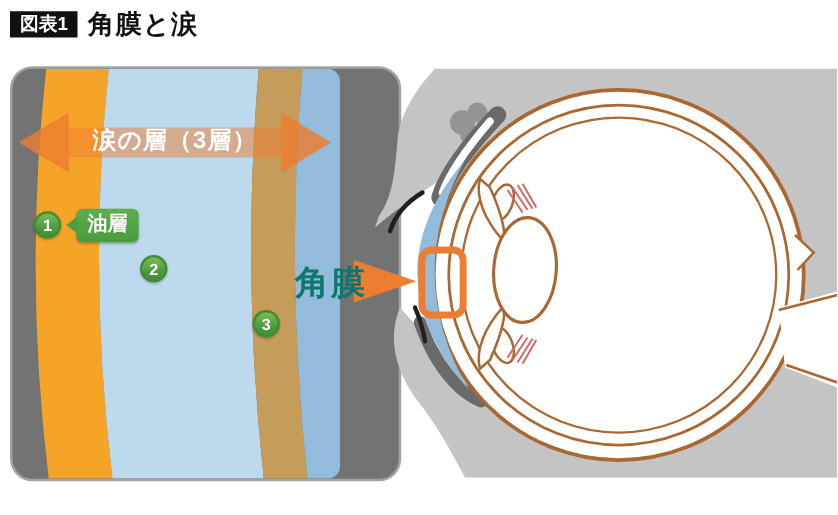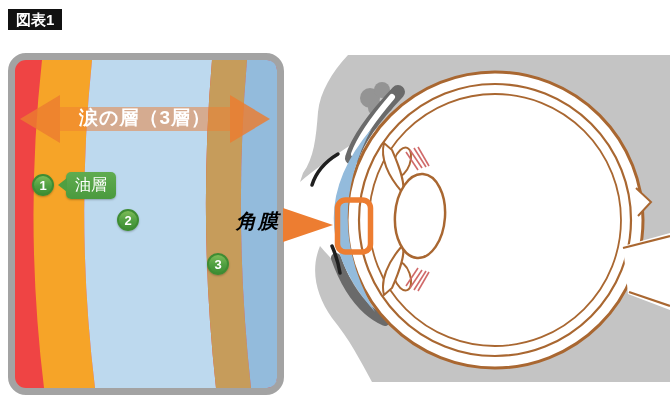--- a/index.html
+++ b/index.html
@@ -4,50 +4,51 @@
 <style>
   html,body{margin:0;padding:0;background:#fff;}
   .page{position:relative;width:670px;height:412px;background:#fff;overflow:hidden;
         font-family:"Liberation Sans","DejaVu Sans",sans-serif;}
   
   .hdr{position:absolute;left:8px;top:6px;height:26px;display:flex;align-items:center;gap:8px;}
   .fig-badge{display:inline-block;background:#111;color:#fff;font-weight:bold;font-size:15px;
              padding:3px 8px;line-height:1;}
   .title{font-size:21px;font-weight:bold;color:#111;letter-spacing:1px;}
   
-  .panel{position:absolute;left:8px;top:53px;width:262px;height:328px;background:#ef4444;
-         border:7px solid #a3a3a3;border-radius:18px;}
+  .panel{position:absolute;left:8px;top:53px;width:262px;height:328px;background:#737373;
+         border:2px solid #a3a3a3;border-radius:18px;padding-left:47px;}
   .panel-clip{position:absolute;left:0;top:0;width:262px;height:328px;border-radius:10px;overflow:hidden;}
   .arrow-label{position:absolute;left:17px;top:44px;width:226px;height:28px;line-height:28px;
                text-align:center;color:#fff;font-size:19px;font-weight:bold;letter-spacing:1px;}
   .badge{position:absolute;display:flex;align-items:center;}
   .num-circle{width:22px;height:22px;border-radius:50%;
               background:linear-gradient(180deg,#7cbb57 0%,#4f9f41 55%,#3f8f34 100%);
               border:2px solid #3E8C33;color:#fff;font-size:13px;font-weight:bold;
               display:flex;align-items:center;justify-content:center;box-sizing:border-box;
               box-shadow:0 1px 2px rgba(0,0,0,.25);}
   .tag{position:relative;margin-left:12px;background:linear-gradient(180deg,#60ac50,#4a9a3e);
-       color:#fff;font-size:16px;font-weight:normal;padding:3px 9px;border-radius:5px;
+       color:#fff;font-size:16px;font-weight:bold;padding:3px 9px;border-radius:5px;
        line-height:1.3;white-space:nowrap;box-shadow:0 1px 2px rgba(0,0,0,.25);}
   .tag::before{content:"";position:absolute;left:-8px;top:50%;transform:translateY(-50%);
        border-top:7px solid transparent;border-bottom:7px solid transparent;
        border-right:9px solid #4f9f41;}
   .b1{left:17px;top:112px;}
   .b2{left:102px;top:149px;}
   .b3{left:192px;top:193px;}
-  .cornea-label{position:absolute;left:236px;top:208px;color:#000000;font-size:20px;
-                font-weight:bold;letter-spacing:2px;z-index:5;font-style:italic;}
+  .cornea-label{position:absolute;left:236px;top:208px;color:#0f766e;font-size:27px;
+                font-weight:bold;letter-spacing:2px;z-index:5;}
   .eye-svg{position:absolute;left:280px;top:40px;z-index:4;}
 </style>
 </head>
 <body>
 <div class="page">
 
   <div class="hdr">
     <span class="fig-badge">図表1</span>
+    <span class="title">角膜と涙</span>
   </div>
 
   <div class="panel">
     <div class="panel-clip">
       <svg width="262" height="328" viewBox="0 0 262 328">
         <path d="M27,0 Q9,164 29,328 L80,328 Q60,164 77,0 Z" fill="#F6A428"></path>
         <path d="M77,0 Q60,164 80,328 L201,328 Q183,164 197,0 Z" fill="#BDD9EE"></path>
         <path d="M197,0 Q183,164 201,328 L236,328 Q218,164 232,0 Z" fill="#C69C5B"></path>
         <path d="M232,0 Q218,164 236,328 L262,328 L262,0 Z" fill="#93BBDC"></path>
         <path d="M45,47 H215 V71 H45 Z" fill="rgba(237,125,49,0.5)"></path>

